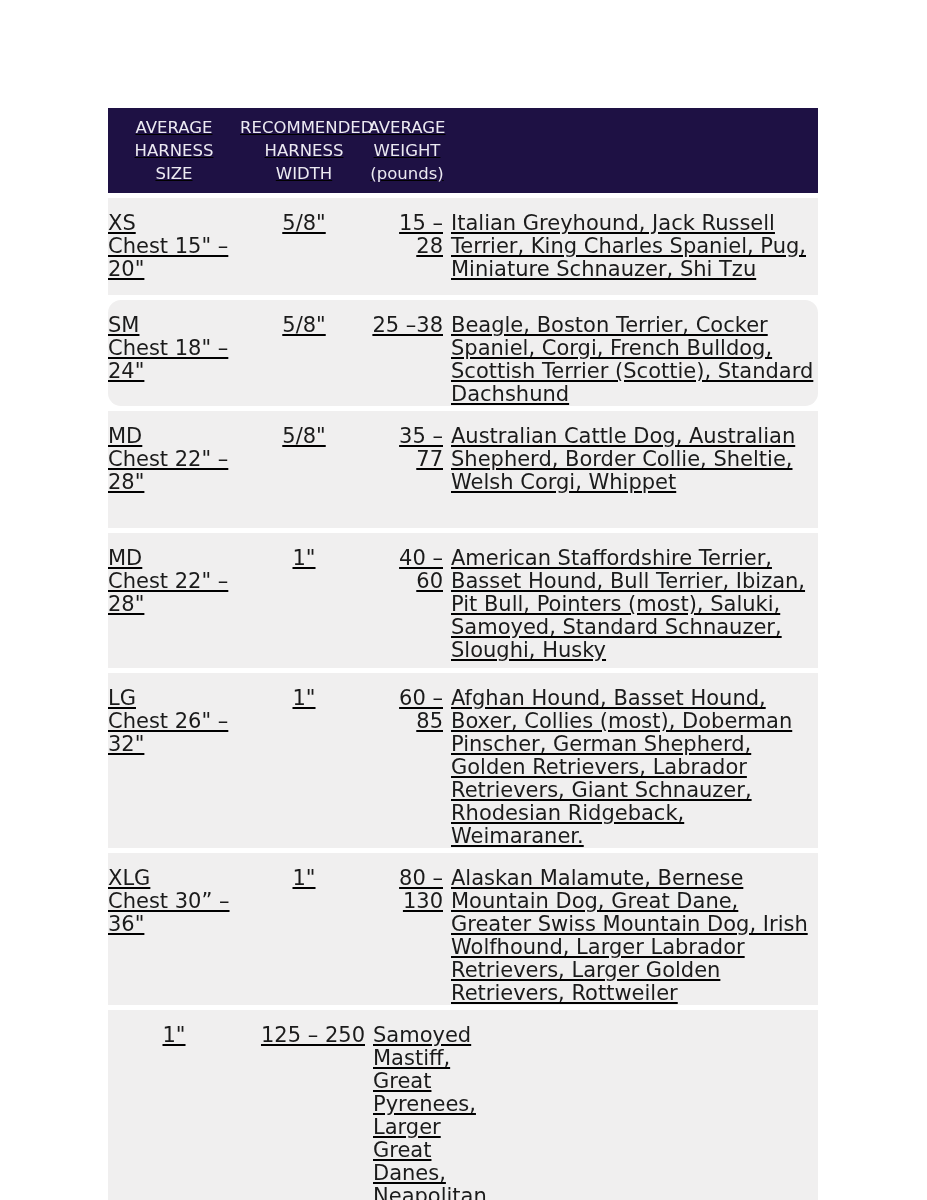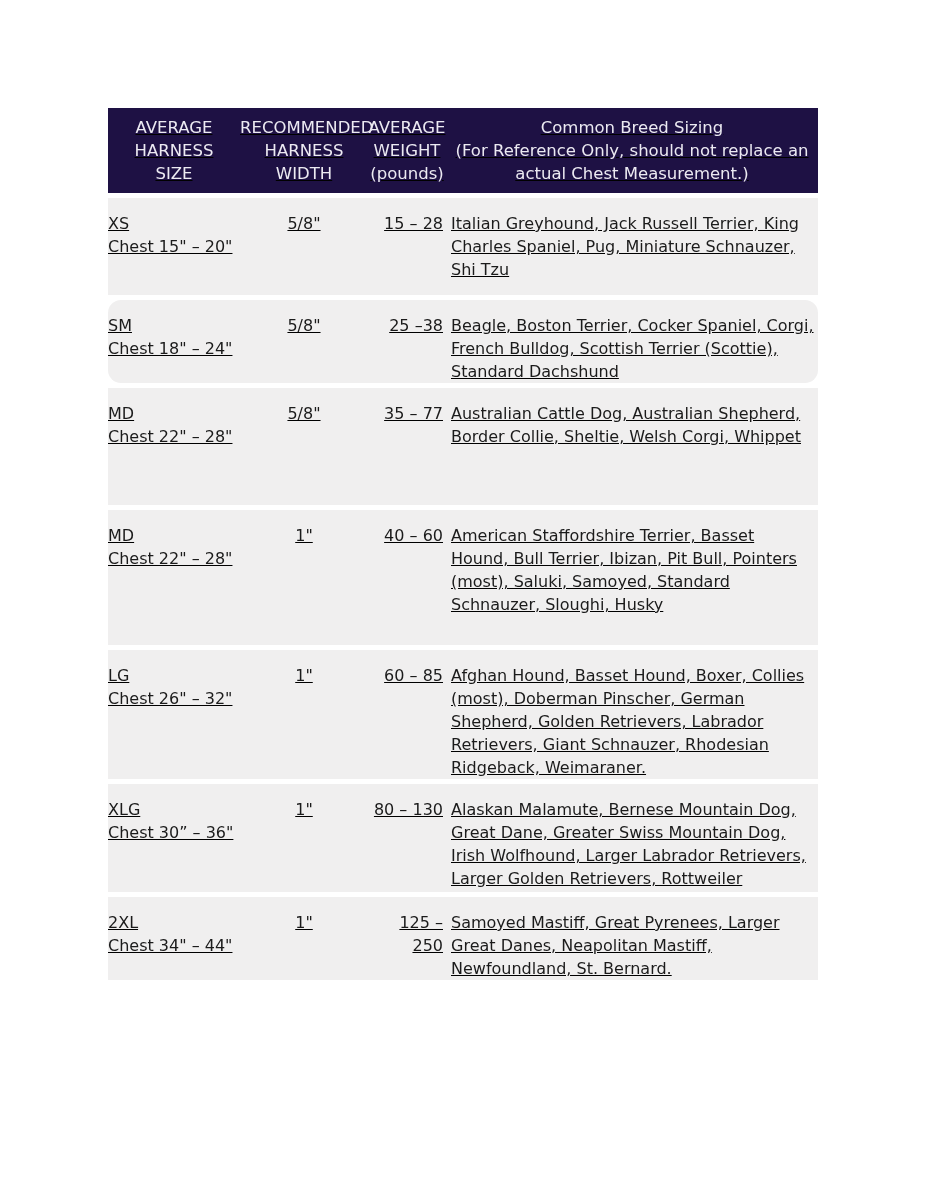--- a/index.html
+++ b/index.html
@@ -35,21 +35,21 @@
   .table-header .cell {
     white-space: pre-line;
     text-align: center;
     font-size: 16.5px;
     line-height: 23px;
     padding: 6px 0;
   }
   .body-row {
     background: #f0efef;
     color: #1b1b1b;
-    font-size: 16px;
+    font-size: 21px;
     line-height: 23px;
     padding-top: 14px;
     margin-top: 5px;
   }
   .body-row:first-of-type { margin-top: 8px; }
   .body-row .cell { align-self: start; }
   .c-size   { text-align: left; }
   .c-width  { text-align: center; }
   .c-weight { text-align: right; padding-right: 3px; }
   .c-breeds { text-align: left; padding-left: 5px; padding-right: 2px; }
@@ -71,23 +71,20 @@
     <div class="grid-row table-header">
       <div class="cell">AVERAGE
 HARNESS
 SIZE</div>
       <div class="cell">RECOMMENDED
 HARNESS
 WIDTH</div>
       <div class="cell">AVERAGE
 WEIGHT
 (pounds)</div>
-      <div class="cell">Common Breed Sizing
-(For Reference Only, should not replace an
-actual Chest Measurement.)</div>
     </div>
 
     <div class="grid-row body-row">
       <div class="cell c-size">
         <div>XS</div>
         <div>Chest 15" – 20"</div>
       </div>
       <div class="cell c-width">5/8"</div>
       <div class="cell c-weight">15 – 28</div>
       <div class="cell c-breeds">Italian Greyhound, Jack Russell Terrier, King Charles Spaniel, Pug, Miniature Schnauzer, Shi Tzu</div>
@@ -137,23 +134,19 @@
       <div class="cell c-size">
         <div>XLG</div>
         <div>Chest 30” – 36"</div>
       </div>
       <div class="cell c-width">1"</div>
       <div class="cell c-weight">80 – 130</div>
       <div class="cell c-breeds">Alaskan Malamute, Bernese Mountain Dog, Great Dane, Greater Swiss Mountain Dog, Irish Wolfhound, Larger Labrador Retrievers, Larger Golden Retrievers, Rottweiler</div>
     </div>
 
     <div class="grid-row body-row">
-      <div class="cell c-size">
-        <div>2XL</div>
-        <div>Chest 34" – 44"</div>
-      </div>
       <div class="cell c-width">1"</div>
       <div class="cell c-weight">125 – 250</div>
       <div class="cell c-breeds">Samoyed Mastiff, Great Pyrenees, Larger Great Danes, Neapolitan Mastiff, Newfoundland, St. Bernard.</div>
     </div>
 
   </div>
 </div>
 
 </body></html>

